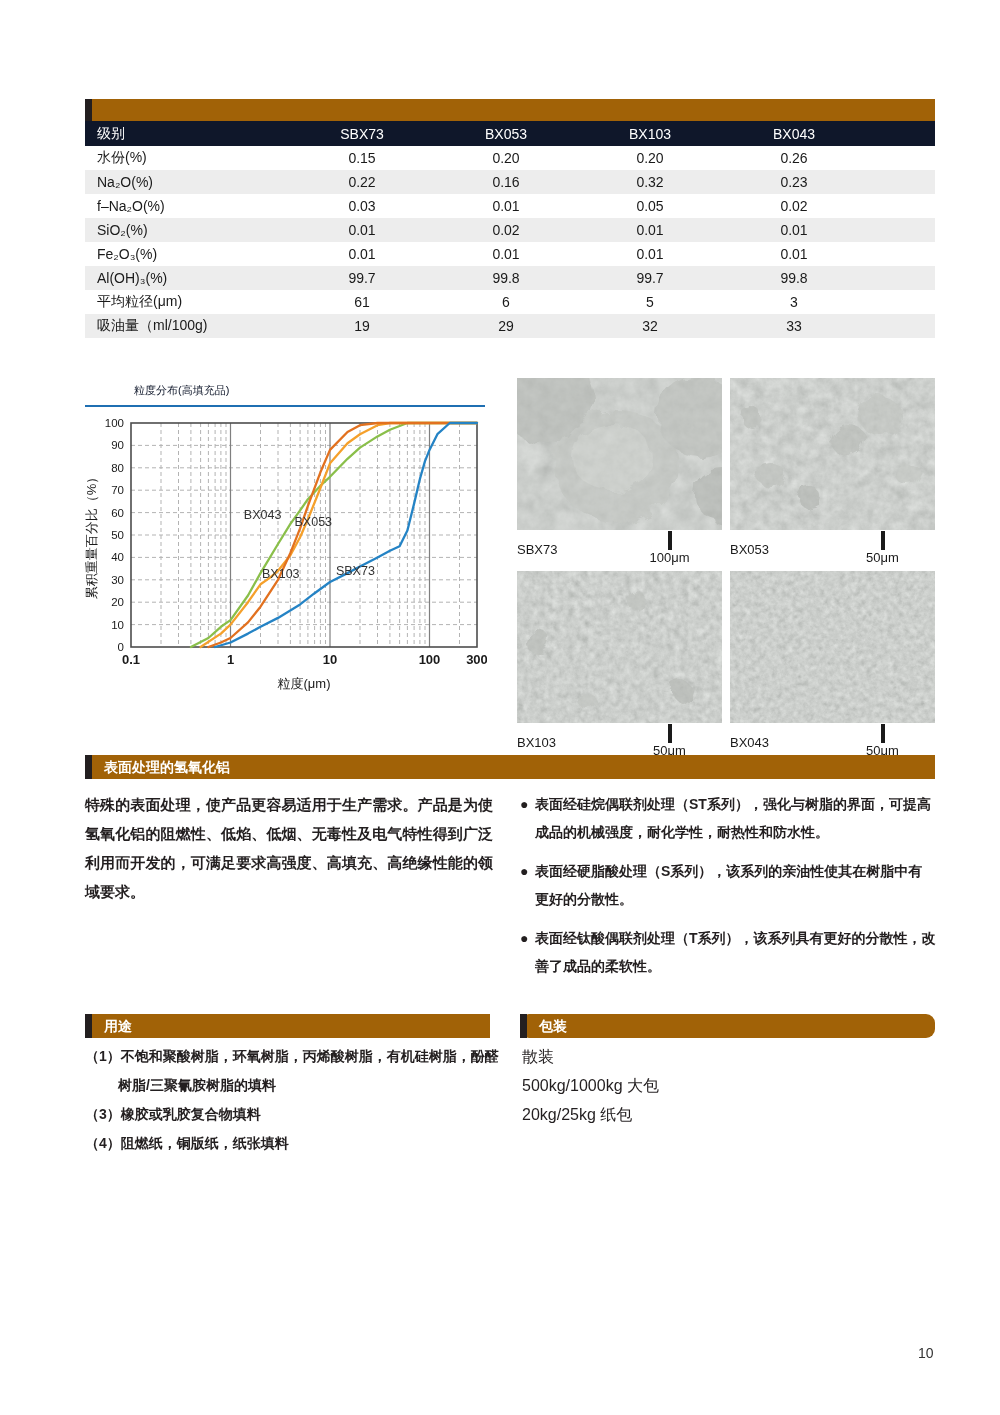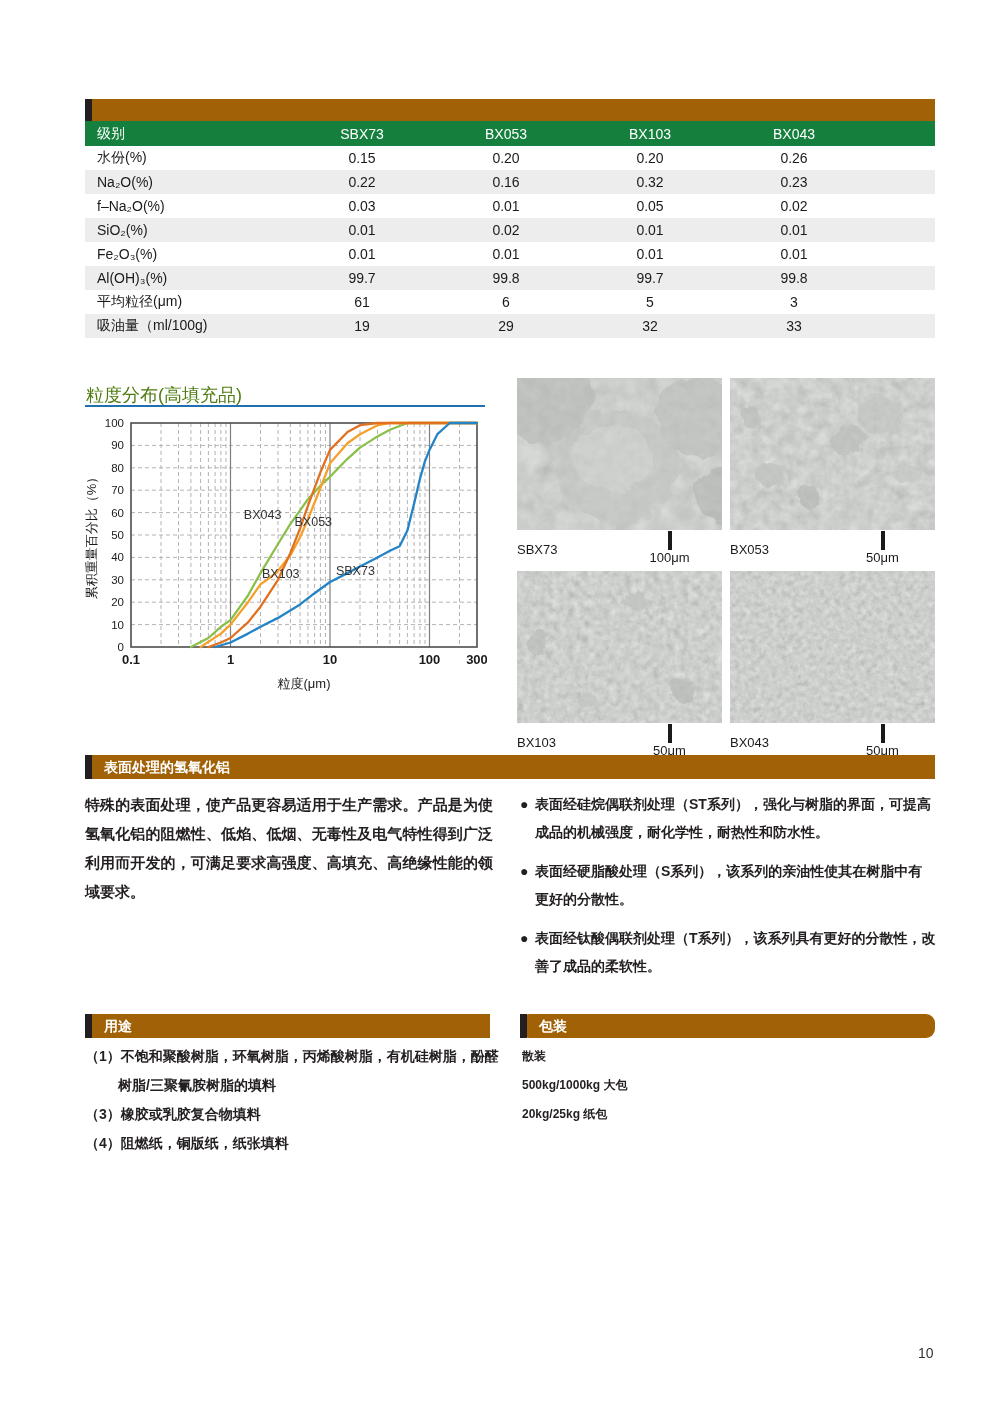--- a/index.html
+++ b/index.html
@@ -18,28 +18,28 @@
   }
   .band::before {
     content:""; position:absolute; left:0; top:0; width:7px; height:100%;
     background:#231f20;
   }
   .band.empty { height:22px; }
 
   
   table.spec { border-collapse:collapse; table-layout:fixed; width:850px; }
   table.spec th, table.spec td { font-weight:normal; font-size:14px; padding:0; }
-  table.spec thead tr { background:#15803d; color:#fff; height:25px; }
+  table.spec thead tr { background:#0f172a; color:#fff; height:25px; }
   table.spec tbody tr { height:24px; color:#1a1a1a; }
   table.spec tbody tr:nth-child(even) { background:#ededed; }
   table.spec .lbl { text-align:left; padding-left:12px; }
   table.spec .val { text-align:center; }
 
   
-  .psd-title { font-size:18px; color:#4d7c0f; }
+  .psd-title { font-size:11px; color:#0f172a;margin-left:48px; }
   .psd-rule { width:400px; border-bottom:2px solid #1f6fb2; }
   #psd-chart text { font-family:"Liberation Sans","DejaVu Sans",sans-serif; }
   .grid-d { stroke:#b3b3b3; stroke-width:1; stroke-dasharray:4 3; fill:none; }
   .grid-s { stroke:#7f7f7f; stroke-width:1.2; }
   .plot-border { fill:none; stroke:#4d4d4d; stroke-width:1.6; }
   .tick { font-size:11.5px; fill:#1a1a1a; }
   .xtick { font-size:13px; fill:#1a1a1a; font-weight:bold; }
   .curve-label { font-size:12.5px; fill:#333; }
   .axis-label { font-size:13px; fill:#1a1a1a; }
 
@@ -57,21 +57,21 @@
     height:6px; border-top:2px solid #1a1a1a;
     border-left:2px solid #1a1a1a; border-right:2px solid #1a1a1a;
   }
   .scalebar .sb-text { font-size:13px; color:#1a1a1a; margin-top:-1px; display:block; }
 
   
   .body-par { font-size:15px; line-height:29px; font-weight:600; color:#231f20; text-align:justify; }
   .bullet { display:flex; font-size:14px; line-height:28px; font-weight:600; margin-bottom:11px; }
   .bullet .marker { width:15px; flex:0 0 15px; }
   .usage-item { font-size:14px; line-height:29px; font-weight:600; padding-left:33px; text-indent:-33px; }
-  .pack-item { font-size:12px; line-height:29px; font-weight:700; }
+  .pack-item { font-size:16px; line-height:29px; font-weight:400; }
 
   .page-num { font-size:14px; color:#333; }
 </style>
 </head>
 <body>
 
 <svg width="0" height="0" style="position:absolute" aria-hidden="true">
   <defs>
     <filter id="nz-coarse" x="0" y="0" width="100%" height="100%">
       <feTurbulence type="fractalNoise" baseFrequency="0.045" numOctaves="4" seed="7"></feTurbulence>

